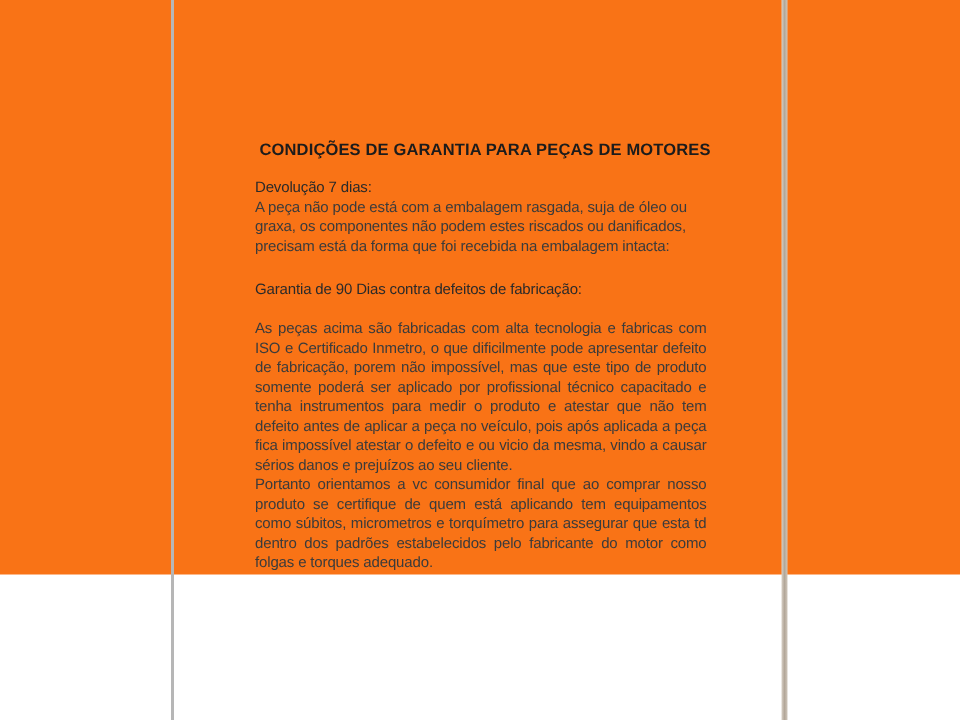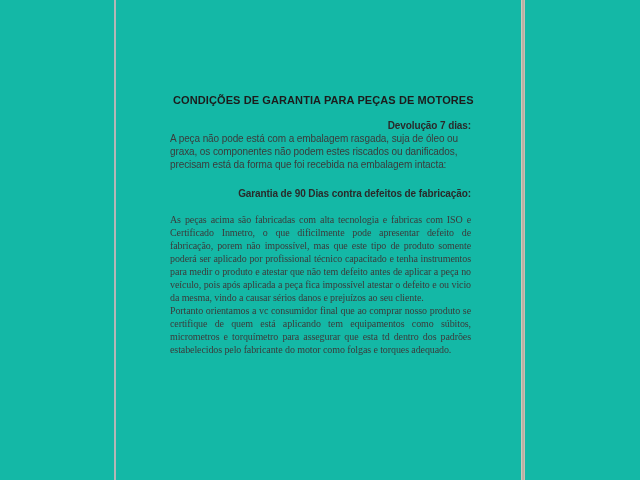--- a/index.html
+++ b/index.html
@@ -7,22 +7,22 @@
     padding: 0;
     width: 640px;
     height: 480px;
     background: #ffffff;
     overflow: hidden;
     font-family: "Liberation Sans", sans-serif;
   }
   .stage {
     position: relative;
     width: 640px;
-    height: 480px;
-    background: #14b8a6;
+    height: 383px;
+    background: #f97316;
   }
   .page-edge-left {
     position: absolute;
     left: 114px;
     top: 0;
     width: 2px;
     height: 480px;
     background: #b6b6b6;
   }
   .page-edge-right {
@@ -49,30 +49,28 @@
     color: #1c1c1c;
     letter-spacing: 0.1px;
     margin: 0 0 12px 3px;
     white-space: nowrap;
   }
   .para {
     margin: 0 0 13px 0;
   }
   .para-heading {
     margin: 0;
-    font-weight: bold;
+    font-weight: normal;
     color: #2a2a2a;
-    text-align: right;
   }
   .para-heading.spaced {
     margin: 16px 0 13px 0;
   }
   .justify {
     text-align: justify;
-    font-family: Liberation Serif, serif;
   }
   .no-gap {
     margin-bottom: 0;
   }
 </style>
 </head>
 <body>
 
 <div class="stage">
 

